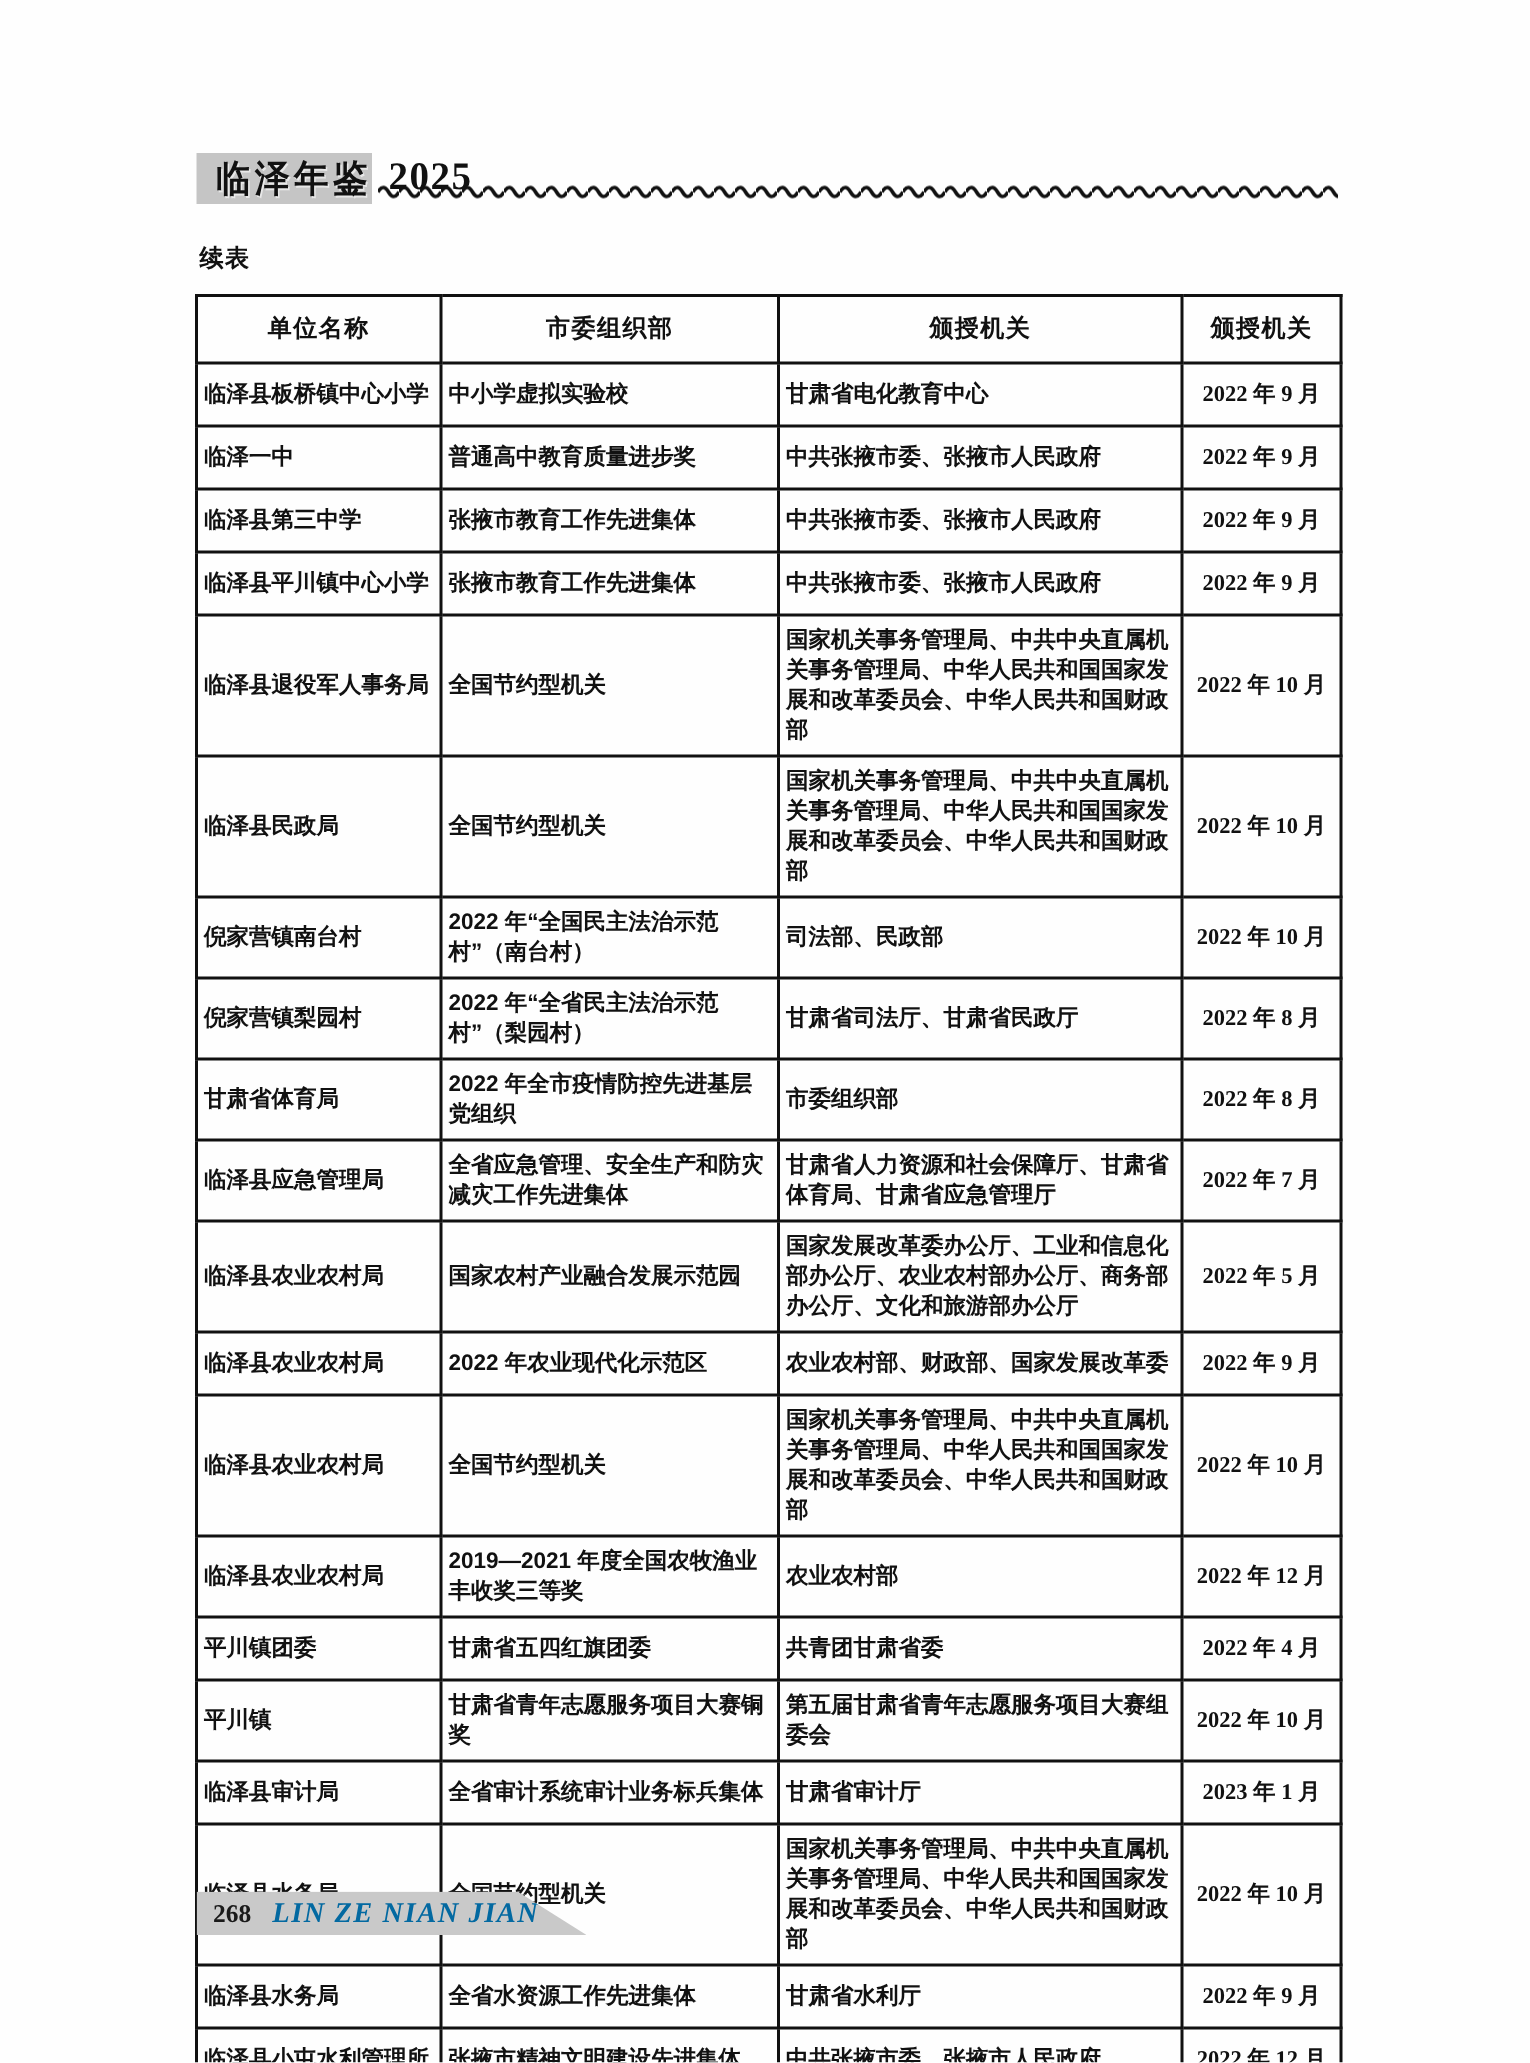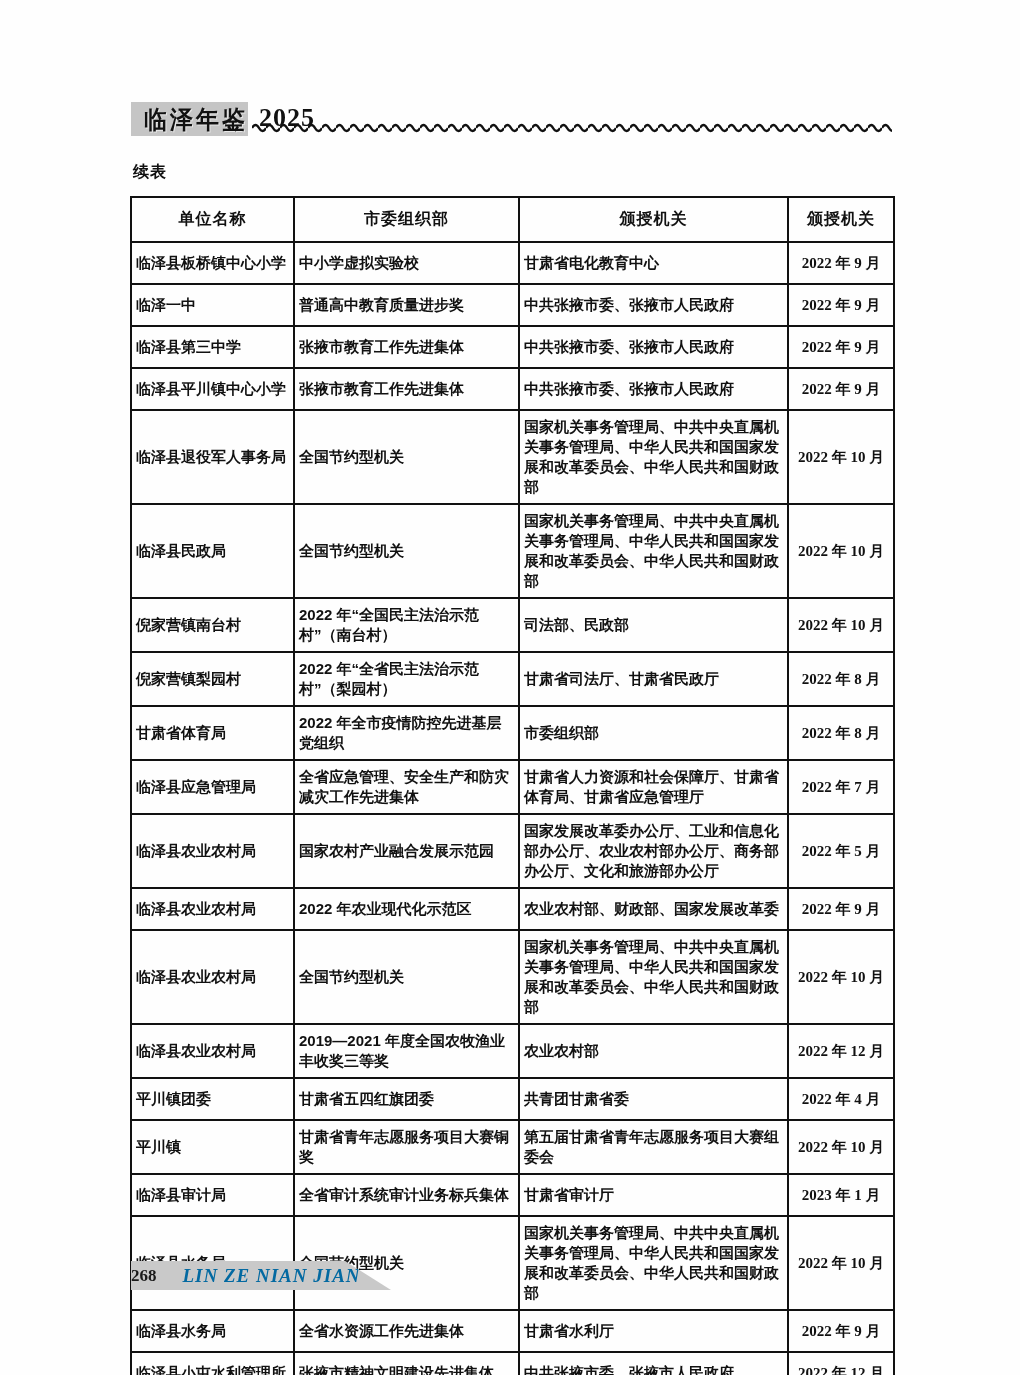--- a/index.html
+++ b/index.html
@@ -25,21 +25,21 @@
   table.awards th,table.awards td{border:2px solid #111;vertical-align:middle;
     word-break:break-all;overflow:hidden;}
   table.awards th{padding:11px 2px;font-size:16px;font-weight:900;text-align:center;letter-spacing:1px;}
   table.awards td{padding:6px 4px;font-size:15px;font-weight:700;line-height:20px;text-align:left;}
   table.awards td.date{font-family:"Liberation Serif",serif;text-align:center;
     white-space:nowrap;word-break:keep-all;padding:10px 1px;}
 
   
   .footer-ribbon{position:absolute;left:131px;top:1261px;width:260px;height:29px;background:#c9c9c9;
     clip-path:polygon(0 0,214px 0,260px 100%,0 100%);
-    display:flex;align-items:center;gap:26px;box-sizing:border-box;}
+    display:flex;align-items:center;gap:14px;padding-left:11px;box-sizing:border-box;}
   .footer-ribbon .pagenum{font-family:"Liberation Serif",serif;font-weight:bold;font-size:17px;color:#1a1a1a;}
   .footer-ribbon .running{font-family:"Liberation Serif",serif;font-weight:bold;font-style:italic;
     font-size:19px;letter-spacing:1px;color:#0369a1;white-space:nowrap;}
 </style>
 </head>
 <body>
 
 <div class="page">
 
   <div class="brand-plate">

